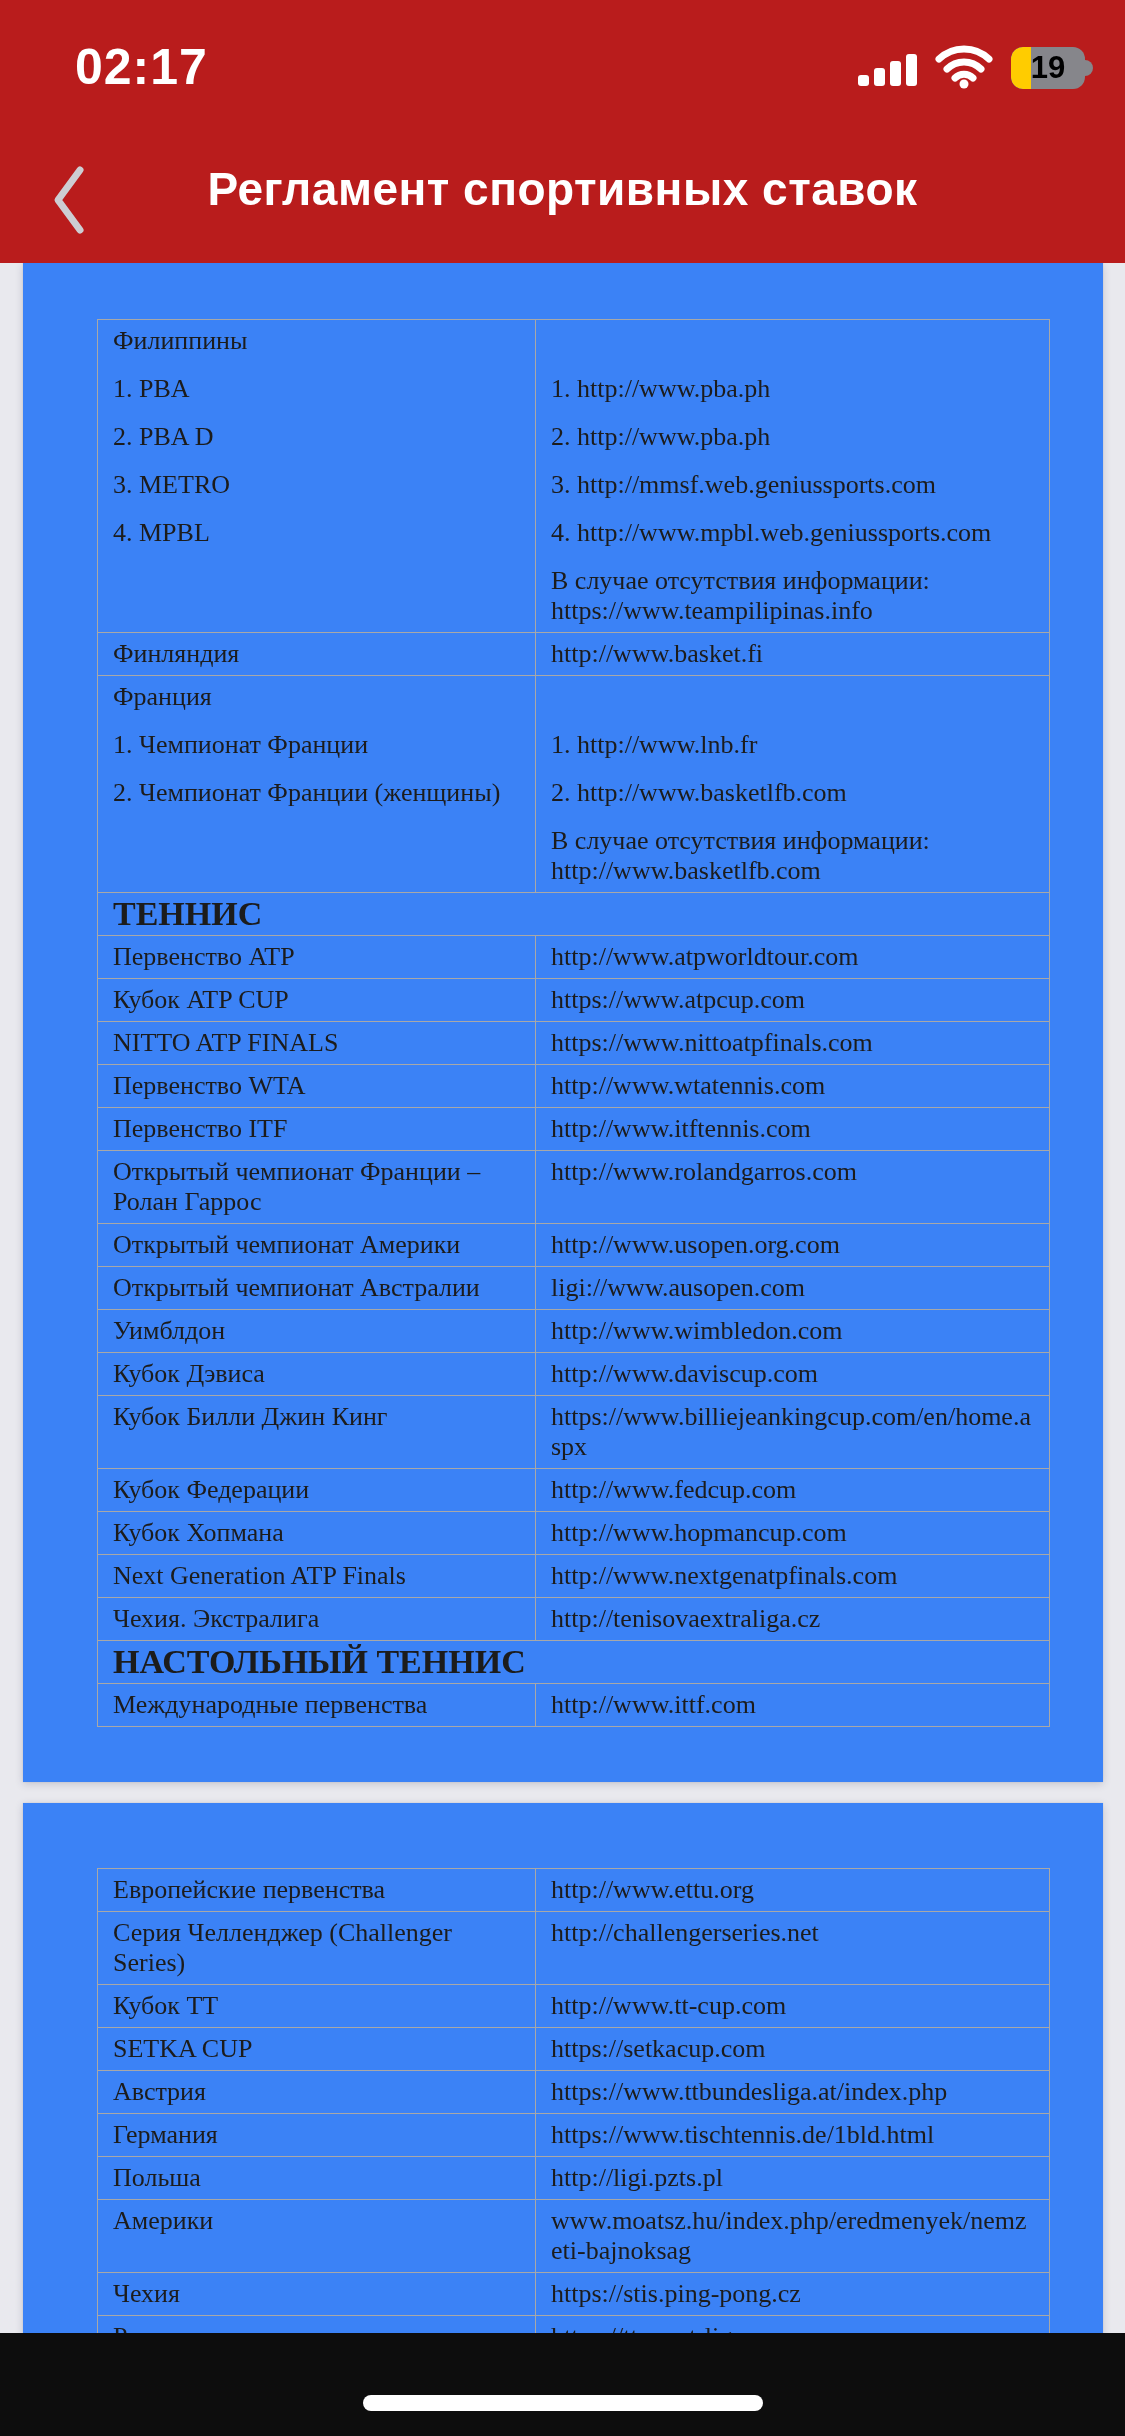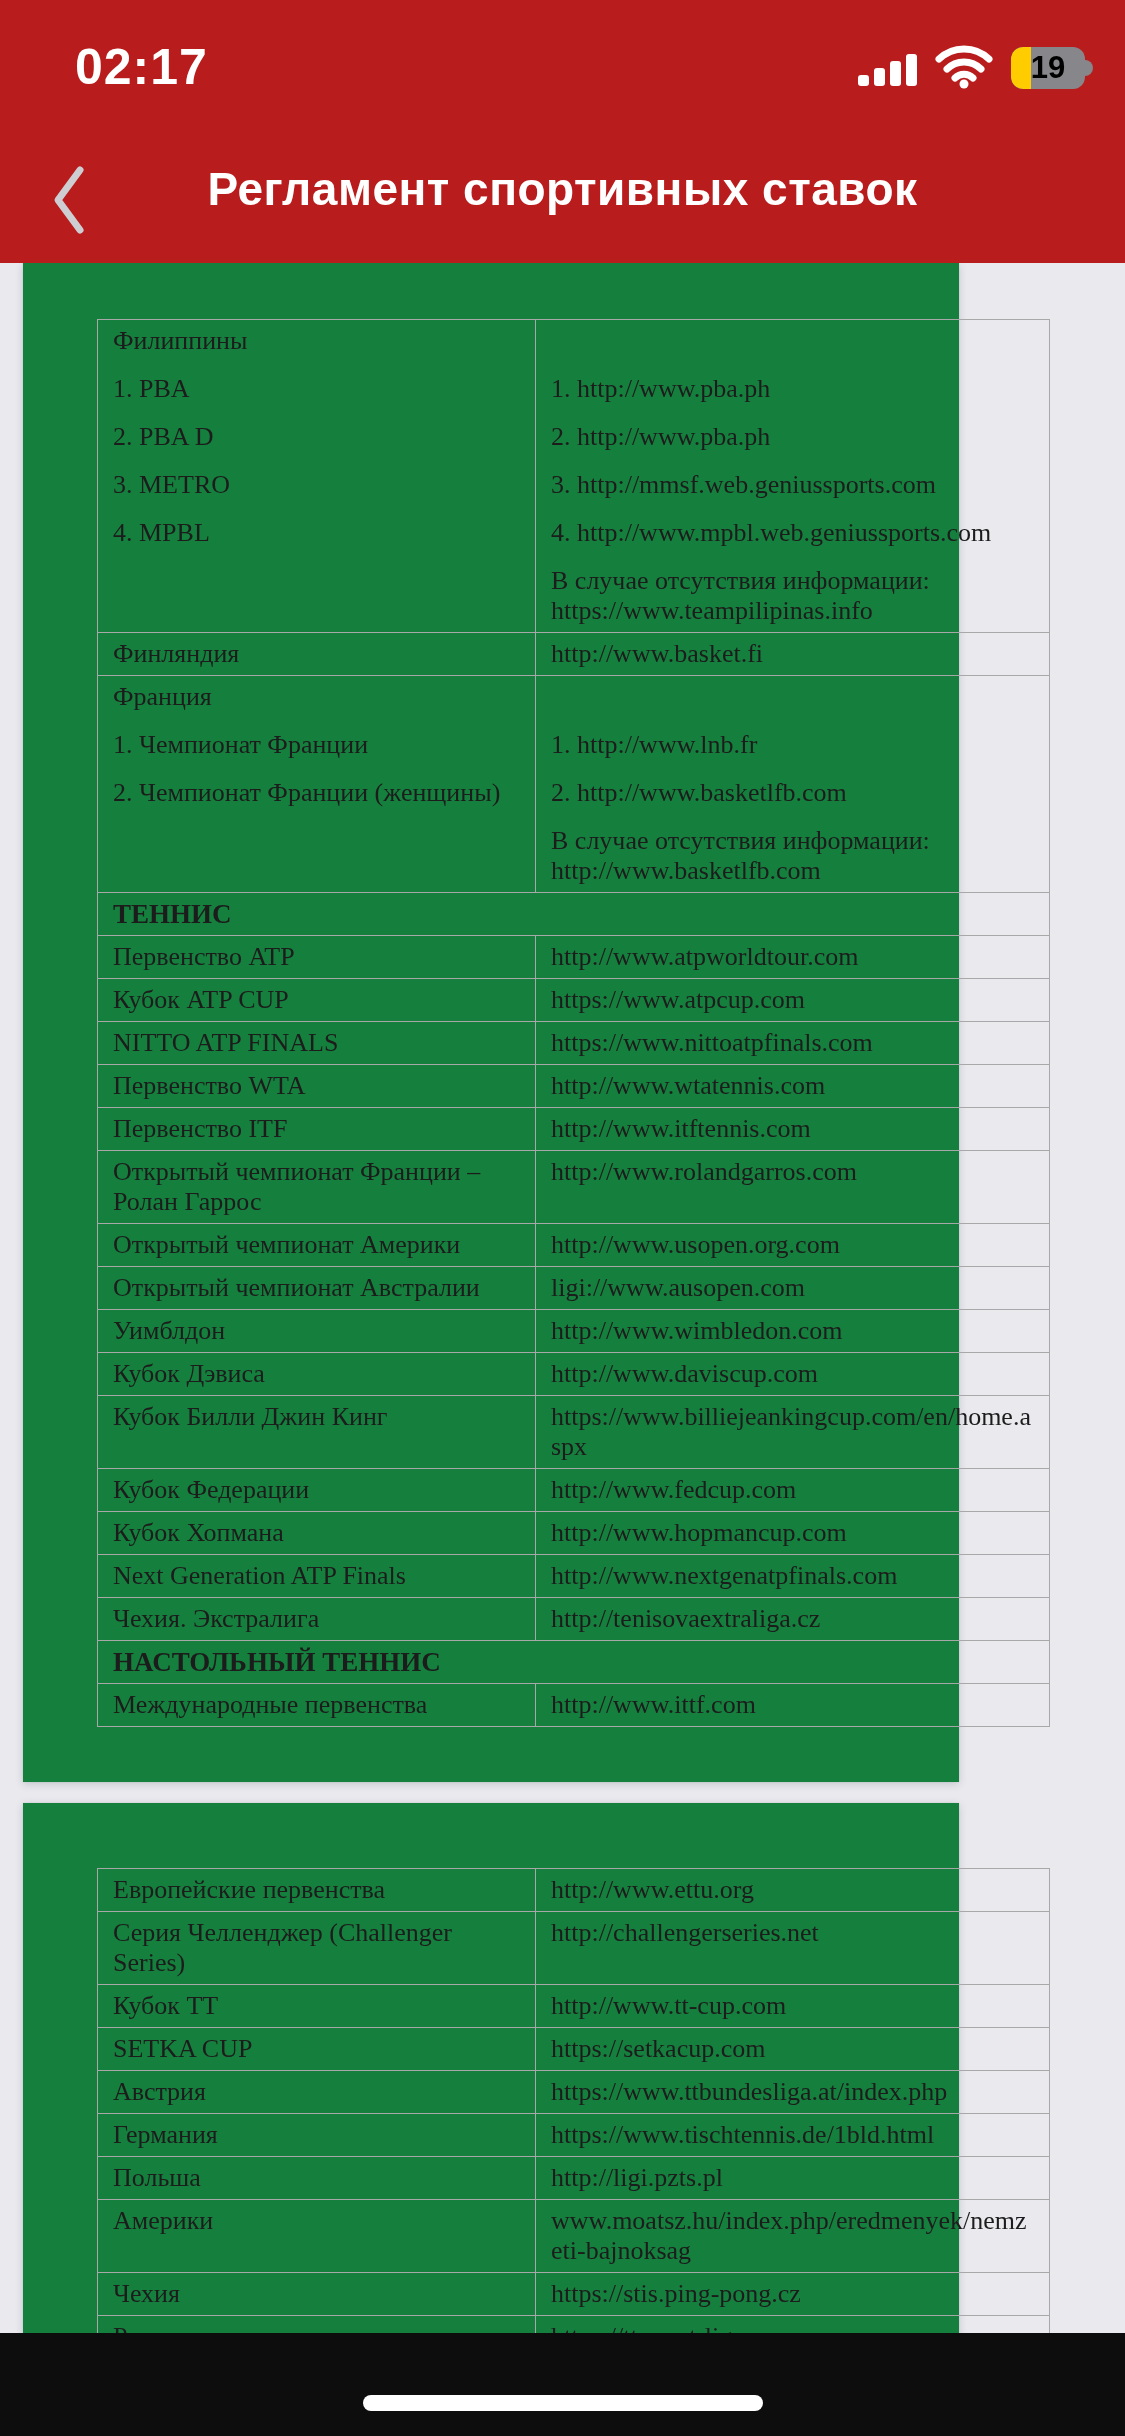--- a/index.html
+++ b/index.html
@@ -46,41 +46,41 @@
   .navrow { position:absolute; left:0; top:150px; width:1125px; height:100px; }
   .back { position:absolute; left:48px; top:14px; width:44px; height:72px; cursor:pointer; }
   .navtitle {
     position:absolute; left:0; top:12px; width:1125px; text-align:center;
     color:#ffffff; font-size:46px; font-weight:700; letter-spacing:0.5px;
   }
 
   
   .doc-area { position:absolute; left:0; top:263px; width:1125px; height:2173px; }
   .page-card {
-    position:absolute; left:23px; width:936px; background:#15803d;
+    position:absolute; left:23px; width:1080px; background:#3b82f6;
     box-shadow:0 2px 8px rgba(50,50,80,0.20), 0 0 1px rgba(0,0,0,0.15);
   }
   .page-1 { top:0px; height:1519px; }
   .page-2 { top:1540px; height:896px; }
 
   table.regtable {
     border-collapse:collapse; table-layout:fixed;
     width:952px; margin-left:74px;
     font-family:"Liberation Serif","DejaVu Serif",serif;
     font-size:26px; color:#1c1c1c;
   }
   .page-1 table.regtable { margin-top:56px; }
   .page-2 table.regtable { margin-top:65px; }
   table.regtable { border:1px solid #9a9a9a; }
   table.regtable td {
     border:1px solid #a8a8a8; vertical-align:top;
     padding:6px 15px; line-height:30px;
     word-wrap:break-word; overflow-wrap:break-word;
   }
-  td.section-cell { font-weight:700; font-size:27px; }
+  td.section-cell { font-weight:700; font-size:34px; }
   .para { margin:0 0 18px 0; min-height:30px; line-height:30px; white-space:pre-line; }
   .para:last-child { margin-bottom:0; }
 
   
   .bottombar {
     position:absolute; left:0; top:2333px; width:1125px; height:103px;
     background:#0d0d0d; z-index:6;
   }
   .home-indicator {
     position:absolute; left:363px; top:62px; width:400px; height:16px;

